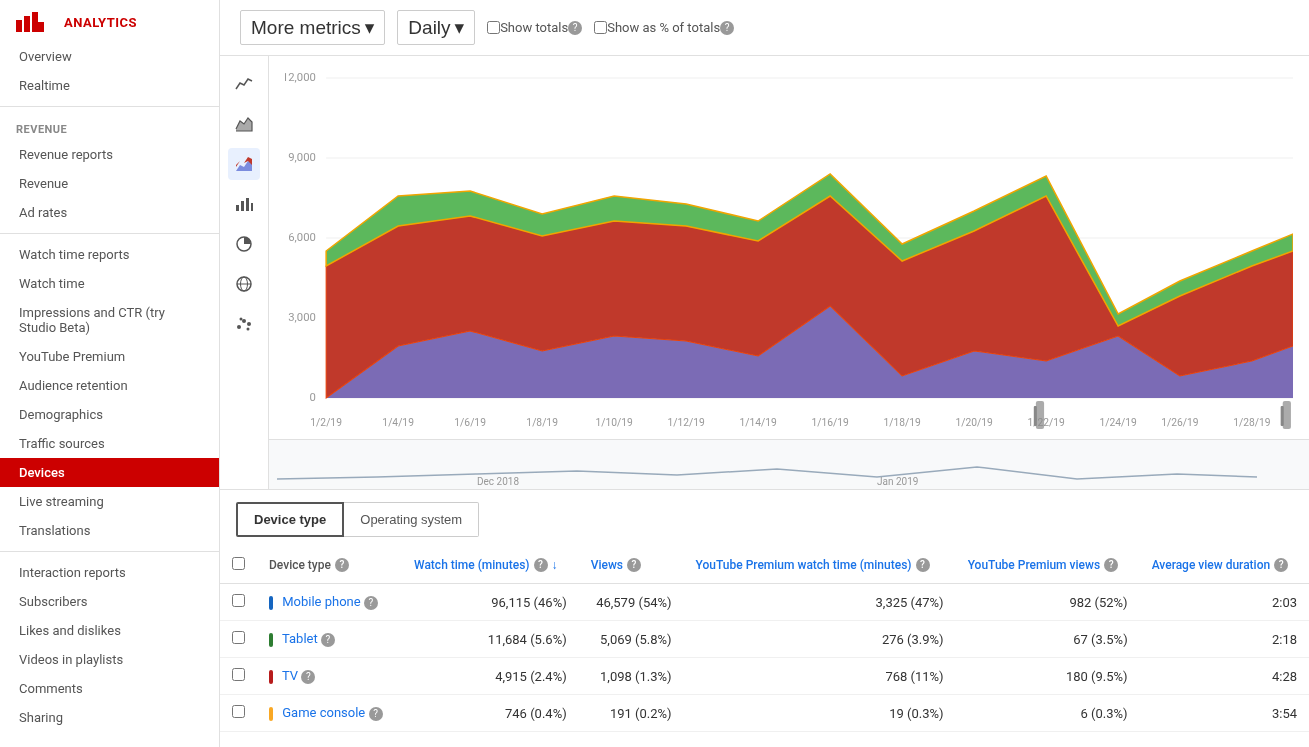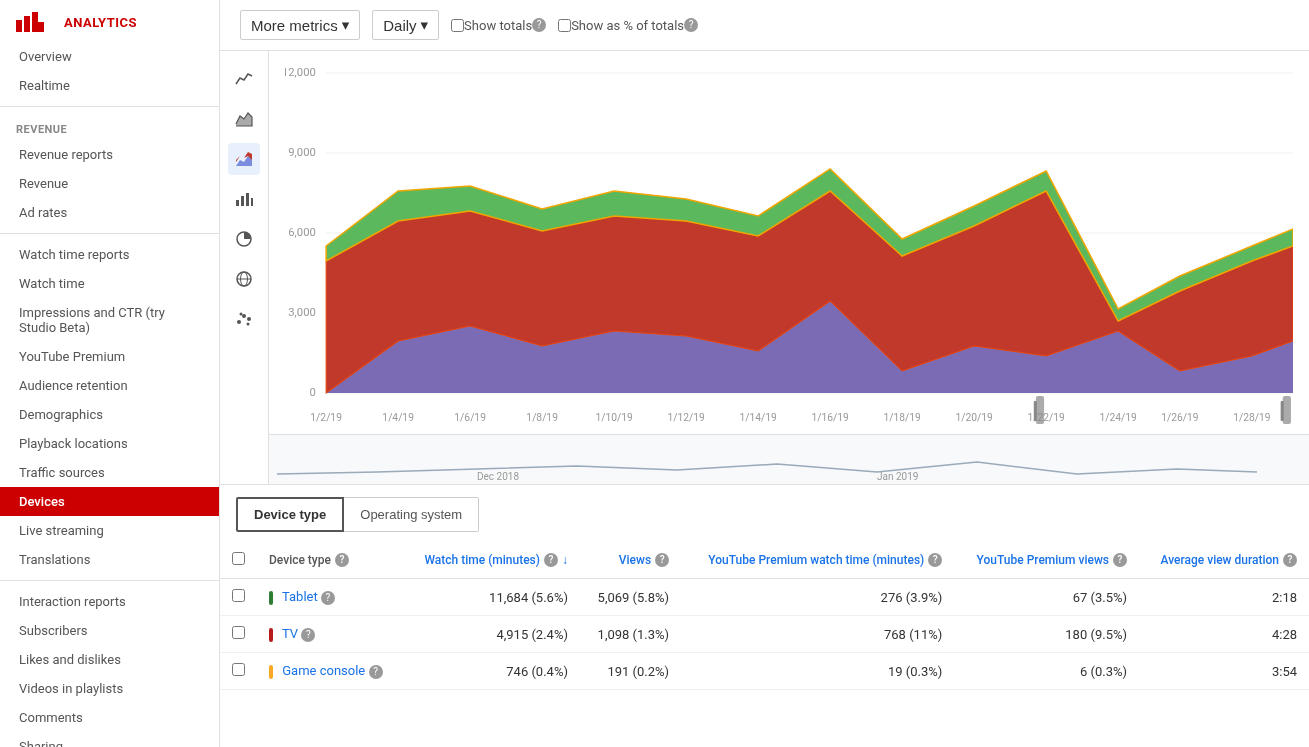--- a/index.html
+++ b/index.html
@@ -78,21 +78,21 @@
       border-bottom: 1px solid #e0e0e0;
       background: #fff;
     }
     .toolbar-btn {
       display: flex;
       align-items: center;
       gap: 4px;
       border: 1px solid #ccc;
       border-radius: 2px;
       padding: 5px 10px;
-      font-size: 15px;
+      font-size: 19px;
       cursor: pointer;
       background: #fff;
       color: #333;
     }
     .toolbar-check {
       display: flex;
       align-items: center;
       font-size: 13px;
       color: #555;
       cursor: pointer;
@@ -218,21 +218,20 @@
       border-radius: 2px;
       margin-right: 6px;
       vertical-align: middle;
     }
 
     .sort-icon { font-size: 12px; color: #1a73e8; }
 
     th .th-inner {
       display: flex;
       align-items: center;
-      justify-content: flex-end;
       gap: 4px;
     }
     th:nth-child(2) .th-inner { justify-content: flex-start; }
 
     .checkbox-col { width: 36px; }
     input[type="checkbox"] { cursor: pointer; }
   </style>
 </head>
 <body>
 
@@ -256,21 +255,20 @@
   <a class="sidebar-item">Revenue</a>
   <a class="sidebar-item">Ad rates</a>
 
   <div class="sidebar-divider"></div>
   <a class="sidebar-item">Watch time reports</a>
   <a class="sidebar-item">Watch time</a>
   <a class="sidebar-item">Impressions and CTR (try Studio Beta)</a>
   <a class="sidebar-item">YouTube Premium</a>
   <a class="sidebar-item">Audience retention</a>
   <a class="sidebar-item">Demographics</a>
-  <a class="sidebar-item">Playback locations</a>
   <a class="sidebar-item">Traffic sources</a>
   <a class="sidebar-item active">Devices</a>
   <a class="sidebar-item">Live streaming</a>
   <a class="sidebar-item">Translations</a>
 
   <div class="sidebar-divider"></div>
   <a class="sidebar-item">Interaction reports</a>
   <a class="sidebar-item">Subscribers</a>
   <a class="sidebar-item">Likes and dislikes</a>
   <a class="sidebar-item">Videos in playlists</a>
@@ -452,20 +450,35 @@
           </th>
           <th>
             <div class="th-inner">
               <span>Average view duration</span>
               <span class="info-icon">?</span>
             </div>
           </th>
         </tr>
       </thead>
       <tbody id="table-body">
+      <tr>
+    <td>
+      <input type="checkbox" style="">
+    </td>
+    <td>
+      <span class="col-indicator" style="background:#1565c0;"></span>
+      <span class="device-name">Mobile phone</span>
+      <span class="info-icon">?</span>
+    </td>
+    <td>96,115 (46%)</td>
+    <td>46,579 (54%)</td>
+    <td>3,325 (47%)</td>
+    <td>982 (52%)</td>
+    <td>2:03</td>
+  </tr>
           <tr>
     <td>
       <input type="checkbox" style="">
     </td>
     <td>
       <span class="col-indicator" style="background:#2e7d32;"></span>
       <span class="device-name">Tablet</span>
       <span class="info-icon">?</span>
     </td>
     <td>11,684 (5.6%)</td>

